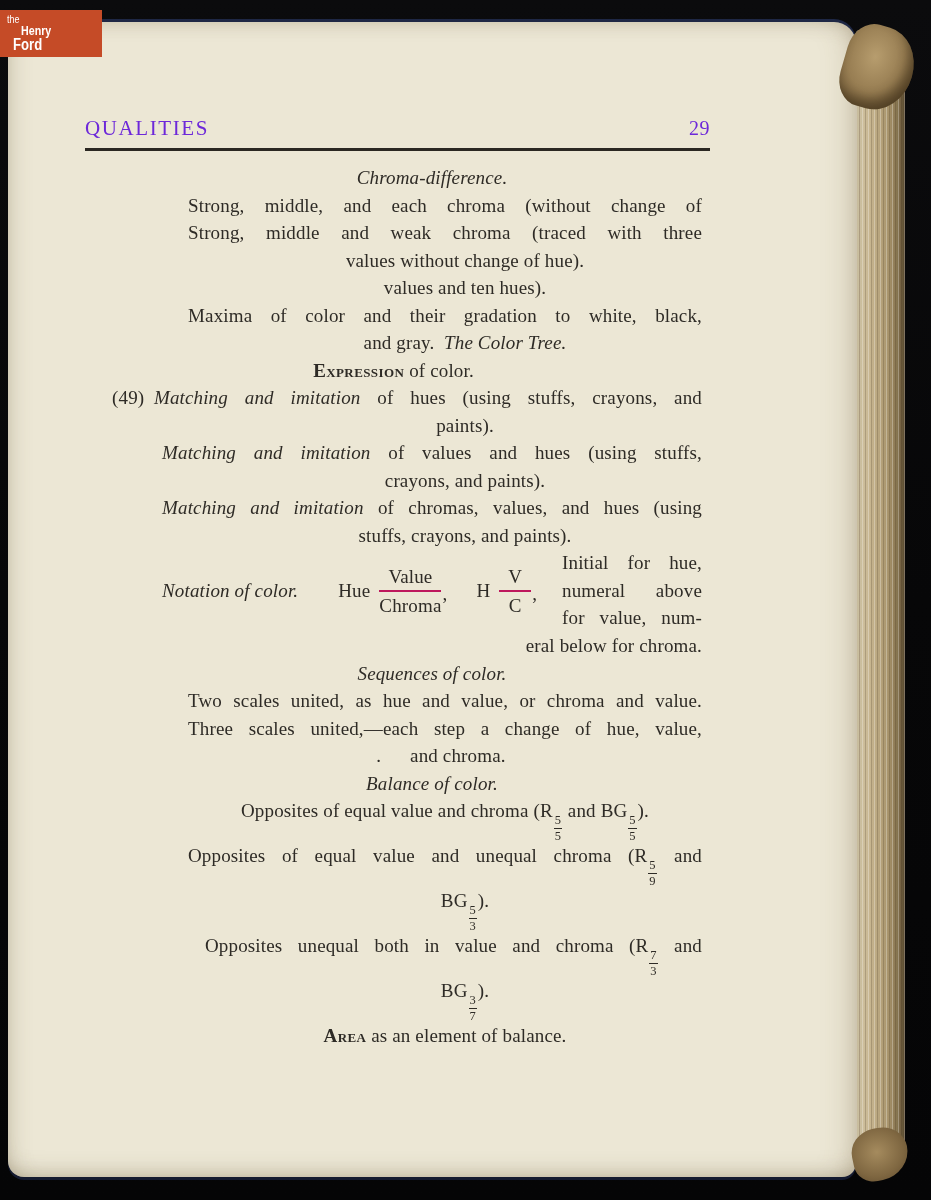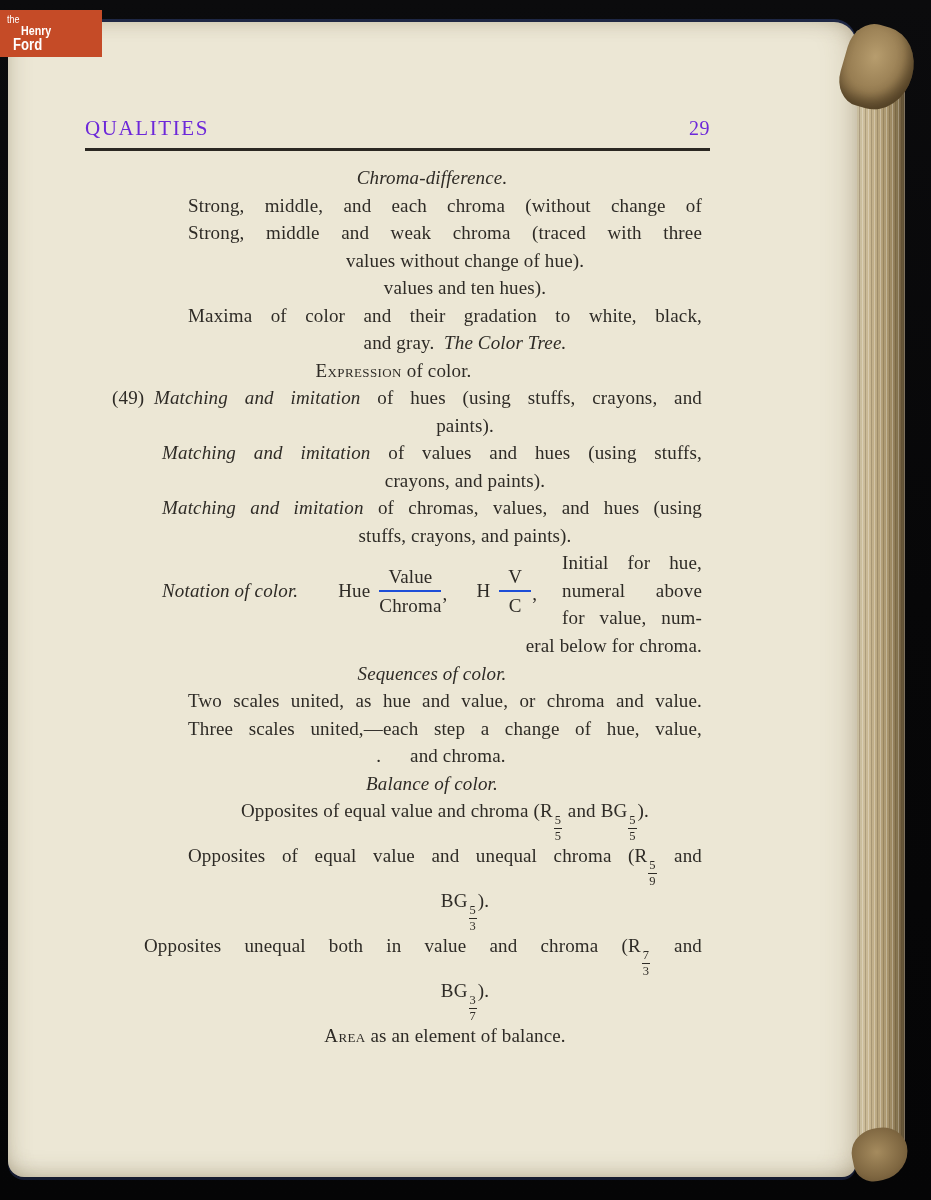--- a/index.html
+++ b/index.html
@@ -63,33 +63,33 @@
   .pagenum{font-size:20px;letter-spacing:.5px;}
 
   
   .text-column{
     position:absolute;left:77px;top:142px;width:617px;
     font-size:19px;line-height:27.5px;color:#2e2b26;letter-spacing:.15px;
   }
   .line{min-height:27.5px;text-align:center;}
   .line.j{text-align:justify;text-align-last:justify;}
   .it{font-style:italic;}
-  .sc{font-variant:small-caps;font-weight:400;letter-spacing:.4px;}
+  .sc{font-variant:small-caps;font-weight:700;letter-spacing:.4px;}
 
   
   .frac{display:inline-flex;flex-direction:column;align-items:center;vertical-align:-7px;line-height:1;font-size:12.5px;margin:0 1px;letter-spacing:0;}
   .frac .fn{border-bottom:1px solid #2e2b26;padding:0 1px 1px;}
   .frac .fd{padding-top:1px;}
 
   
   .notation{height:83px;display:flex;align-items:center;margin-left:77px;}
   .n-label{font-style:italic;}
   .n-hue{margin-left:40px;}
   .bigfrac{display:inline-flex;flex-direction:column;align-items:center;margin-left:9px;line-height:25px;}
-  .bigfrac .fn{border-bottom:2px solid #1d4ed8;padding:0 9px 1px;text-align:center;}
+  .bigfrac .fn{border-bottom:2px solid #be185d;padding:0 9px 1px;text-align:center;}
   .bigfrac .fd{padding-top:1px;}
   .n-comma{margin:6px 1px 0 1px;}
   .n-h{margin-left:28px;}
   .n-col{margin-left:auto;width:140px;}
   .n-col div{text-align:justify;text-align-last:justify;line-height:27.5px;}
   .overflow-right{text-align:right;}
 </style>
 </head>
 <body>
 
@@ -153,21 +153,21 @@
             <span class="fd">5</span>
           </span><span>).</span></div>
         <div class="line j" style="margin-left: 103px;"><span>Opposites of equal value and unequal chroma (R</span><span class="frac">
             <span class="fn">5</span>
             <span class="fd">9</span>
           </span><span> and</span></div>
         <div class="line" style="margin-left: 143px;"><span>BG</span><span class="frac">
             <span class="fn">5</span>
             <span class="fd">3</span>
           </span><span>).</span></div>
-        <div class="line j" style="margin-left: 59px;"><span>Opposites unequal both in value and chroma (R</span><span class="frac">
+        <div class="line j" style="margin-left: 120px;"><span>Opposites unequal both in value and chroma (R</span><span class="frac">
             <span class="fn">7</span>
             <span class="fd">3</span>
           </span><span> and</span></div>
         <div class="line" style="margin-left: 143px;"><span>BG</span><span class="frac">
             <span class="fn">3</span>
             <span class="fd">7</span>
           </span><span>).</span></div>
         <div class="line" style="margin-left: 103px;"><span class="sc">Area</span><span> as an element of balance.</span></div>
       </div>
 

